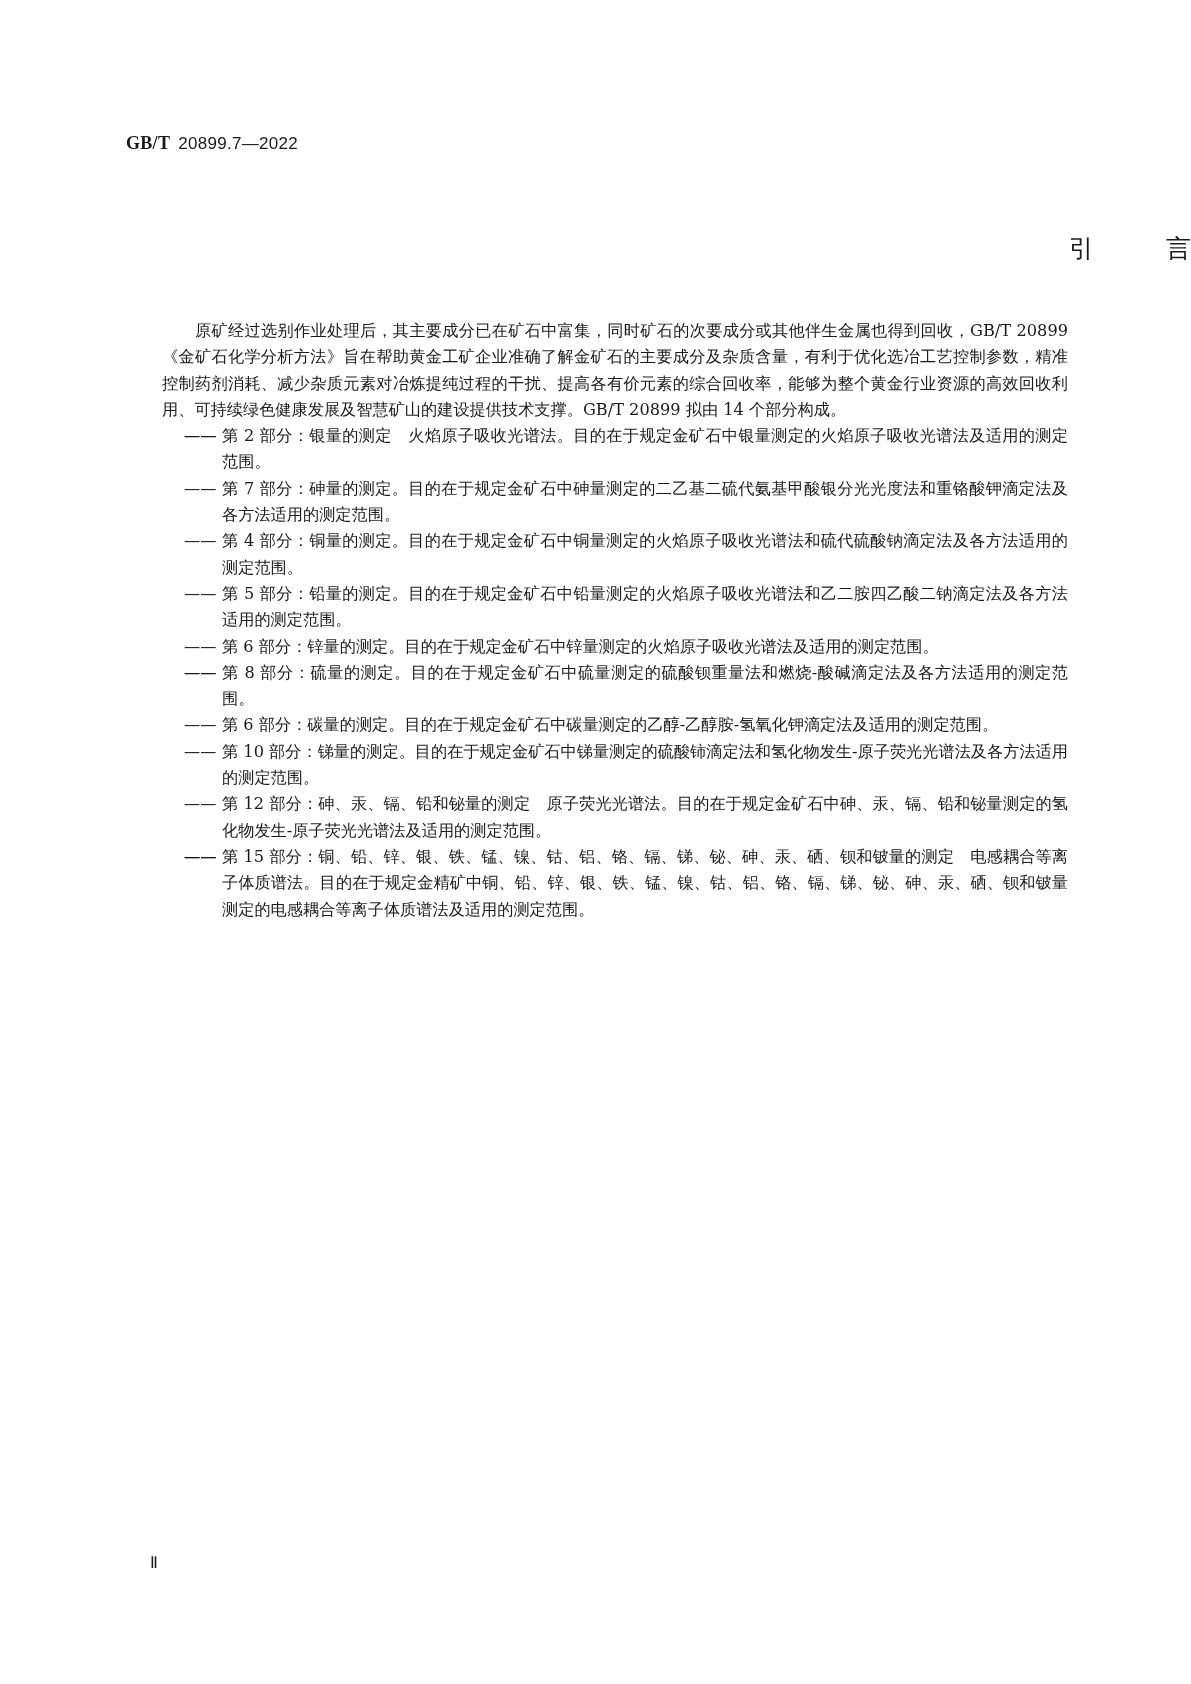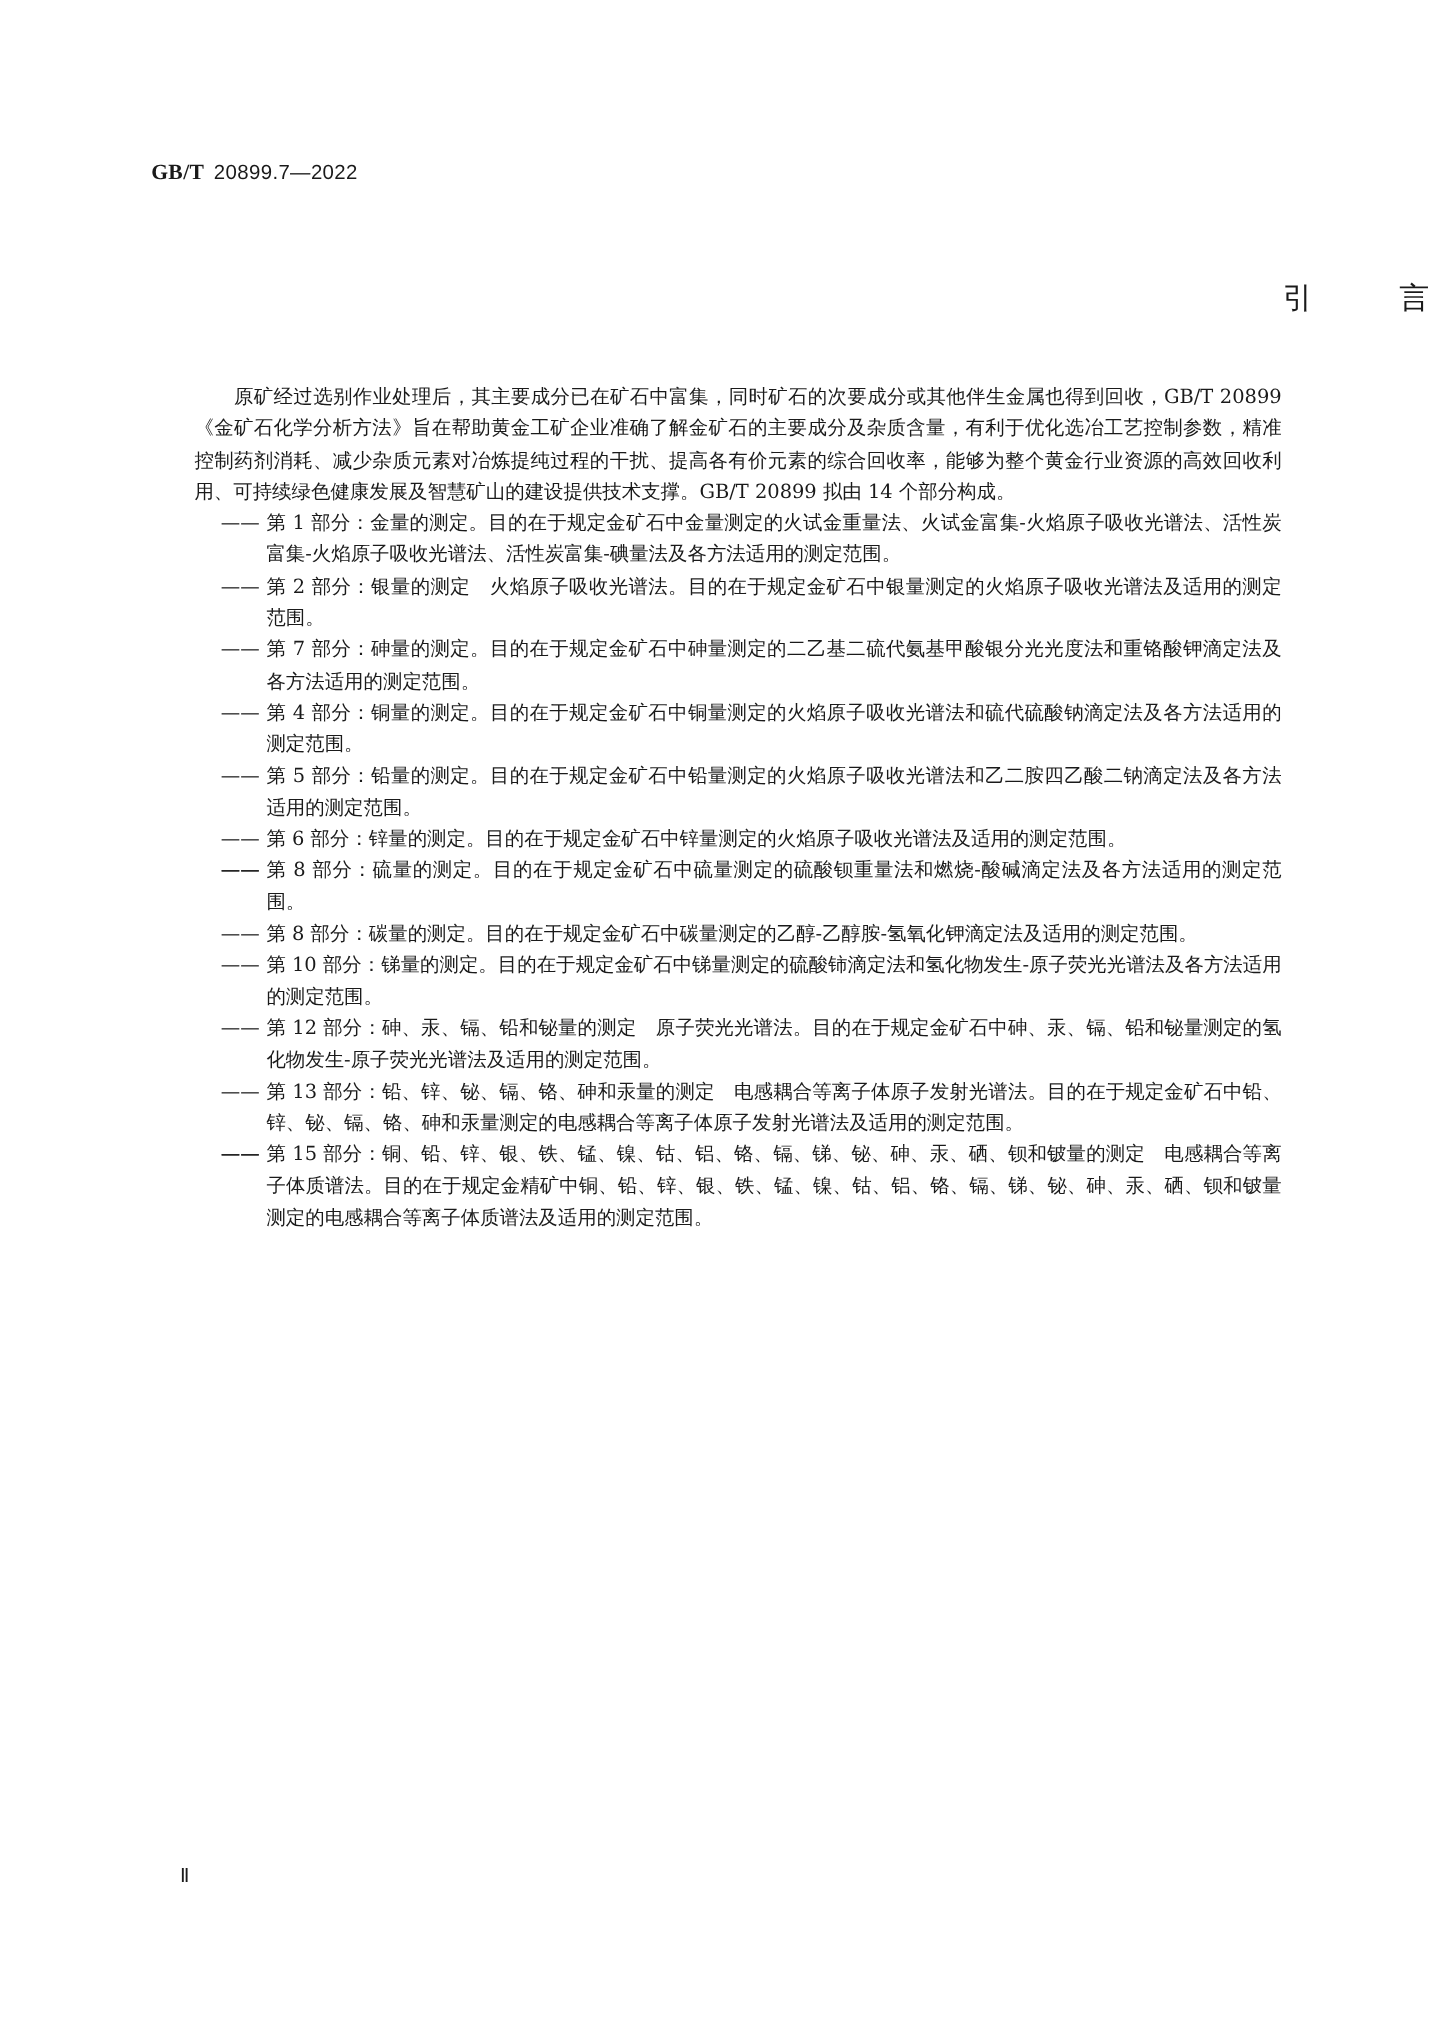--- a/index.html
+++ b/index.html
@@ -26,30 +26,30 @@
   <span class="std">GB/T</span><span class="num">20899.7—2022</span>
 </div>
 
 <div class="title">
   <span>引</span><span class="gap"></span><span>言</span>
 </div>
 
 <div class="content">
   <p class="intro">原矿经过选别作业处理后，其主要成分已在矿石中富集，同时矿石的次要成分或其他伴生金属也得到回收，GB/T 20899《金矿石化学分析方法》旨在帮助黄金工矿企业准确了解金矿石的主要成分及杂质含量，有利于优化选冶工艺控制参数，精准控制药剂消耗、减少杂质元素对冶炼提纯过程的干扰、提高各有价元素的综合回收率，能够为整个黄金行业资源的高效回收利用、可持续绿色健康发展及智慧矿山的建设提供技术支撑。GB/T 20899 拟由 14 个部分构成。</p>
   <div id="parts-list">
-      <p class="part"><span class="dash">——</span><span>第 1 部分：金量的测定。目的在于规定金矿石中金量测定的火试金重量法、火试金富集-火焰原子吸收光谱法、活性炭富集-火焰原子吸收光谱法、活性炭富集-碘量法及各方法适用的测定范围。</span></p>
+      <p class="part"><span class="dash">——</span></p>
       <p class="part"><span class="dash">——</span><span>第 2 部分：银量的测定　火焰原子吸收光谱法。目的在于规定金矿石中银量测定的火焰原子吸收光谱法及适用的测定范围。</span></p>
       <p class="part"><span class="dash">——</span><span>第 7 部分：砷量的测定。目的在于规定金矿石中砷量测定的二乙基二硫代氨基甲酸银分光光度法和重铬酸钾滴定法及各方法适用的测定范围。</span></p>
       <p class="part"><span class="dash">——</span><span>第 4 部分：铜量的测定。目的在于规定金矿石中铜量测定的火焰原子吸收光谱法和硫代硫酸钠滴定法及各方法适用的测定范围。</span></p>
       <p class="part"><span class="dash">——</span><span>第 5 部分：铅量的测定。目的在于规定金矿石中铅量测定的火焰原子吸收光谱法和乙二胺四乙酸二钠滴定法及各方法适用的测定范围。</span></p>
       <p class="part"><span class="dash">——</span><span>第 6 部分：锌量的测定。目的在于规定金矿石中锌量测定的火焰原子吸收光谱法及适用的测定范围。</span></p>
       <p class="part"><span class="dash">——</span></p>
       <p class="part"><span class="dash">——</span><span>第 8 部分：硫量的测定。目的在于规定金矿石中硫量测定的硫酸钡重量法和燃烧-酸碱滴定法及各方法适用的测定范围。</span></p>
-      <p class="part"><span class="dash">——</span><span>第 8 部分：碳量的测定。目的在于规定金矿石中碳量测定的乙醇-乙醇胺-氢氧化钾滴定法及适用的测定范围。</span></p>
+      <p class="part"><span class="dash">——</span><span>第 6 部分：碳量的测定。目的在于规定金矿石中碳量测定的乙醇-乙醇胺-氢氧化钾滴定法及适用的测定范围。</span></p>
       <p class="part"><span class="dash">——</span><span>第 10 部分：锑量的测定。目的在于规定金矿石中锑量测定的硫酸铈滴定法和氢化物发生-原子荧光光谱法及各方法适用的测定范围。</span></p>
       <p class="part"><span class="dash">——</span><span>第 12 部分：砷、汞、镉、铅和铋量的测定　原子荧光光谱法。目的在于规定金矿石中砷、汞、镉、铅和铋量测定的氢化物发生-原子荧光光谱法及适用的测定范围。</span></p>
-      <p class="part"><span class="dash">——</span><span>第 13 部分：铅、锌、铋、镉、铬、砷和汞量的测定　电感耦合等离子体原子发射光谱法。目的在于规定金矿石中铅、锌、铋、镉、铬、砷和汞量测定的电感耦合等离子体原子发射光谱法及适用的测定范围。</span></p>
+      <p class="part"><span class="dash">——</span></p>
       <p class="part"><span class="dash">——</span></p>
       <p class="part"><span class="dash">——</span><span>第 15 部分：铜、铅、锌、银、铁、锰、镍、钴、铝、铬、镉、锑、铋、砷、汞、硒、钡和铍量的测定　电感耦合等离子体质谱法。目的在于规定金精矿中铜、铅、锌、银、铁、锰、镍、钴、铝、铬、镉、锑、铋、砷、汞、硒、钡和铍量测定的电感耦合等离子体质谱法及适用的测定范围。</span></p>
     </div>
 </div>
 
 <div class="footer">Ⅱ</div>
 
 </body></html>

